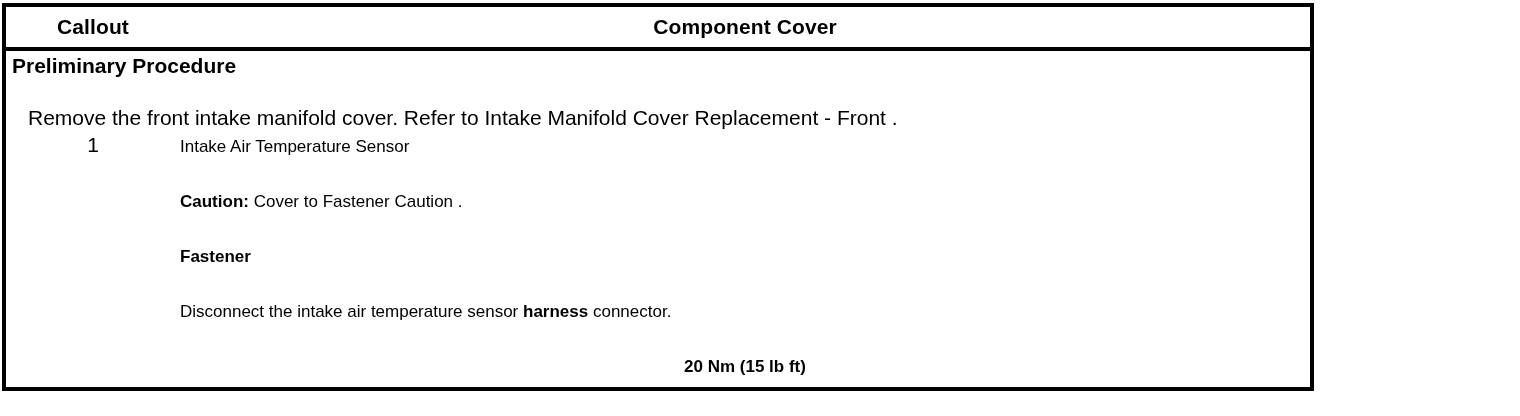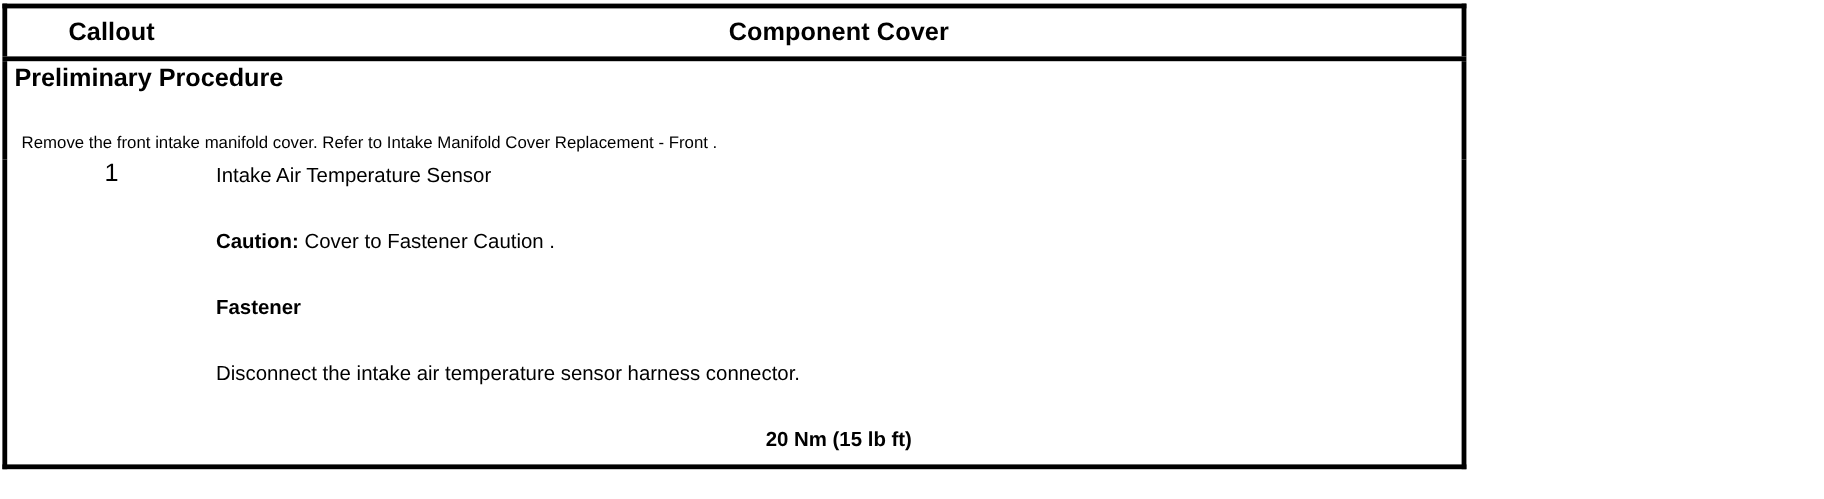--- a/index.html
+++ b/index.html
@@ -20,21 +20,21 @@
     width: 1520px;
     height: 416px;
     background: #ffffff;
   }
 
   
   .comp-table {
     position: absolute;
     left: 2px;
     top: 3px;
-    width: 1220px;
+    width: 1312px;
     border-collapse: collapse;
     table-layout: fixed;
     background: #ffffff;
   }
 
   .comp-table td,
   .comp-table th {
     border: 0;
     padding: 0;
     vertical-align: top;
@@ -72,23 +72,23 @@
   }
   .prelim-title {
     font-weight: bold;
     font-size: 21px;
     line-height: 30px;
     padding-left: 6px;
     white-space: nowrap;
   }
   .prelim-body {
     font-weight: normal;
-    font-size: 14px;
+    font-size: 21px;
     line-height: 30px;
-    padding-left: 12px;
+    padding-left: 22px;
     padding-top: 22px;
     white-space: nowrap;
   }
 
   
   .step-callout {
     width: 176px;
     border-right: 2px solid #000;
     text-align: center;
     vertical-align: middle;
@@ -101,21 +101,21 @@
   .step-line {
     font-size: 17px;
     line-height: 28px;
     margin: 0 0 27px 0;
     white-space: nowrap;
     font-weight: normal;
   }
   .step-line:last-child { margin-bottom: 6px; text-align: center; }
   .step-line.bold { font-weight: bold; }
   .lbl-bold { font-weight: bold; margin-top: 16px; }
-  .w-semi { font-weight: normal; }
+  .w-semi { font-weight: bold; }
 </style>
 </head>
 <body>
 
 <div class="sheet">
 
   <table class="comp-table">
     <colgroup>
       <col style="width:176px">
       <col>

